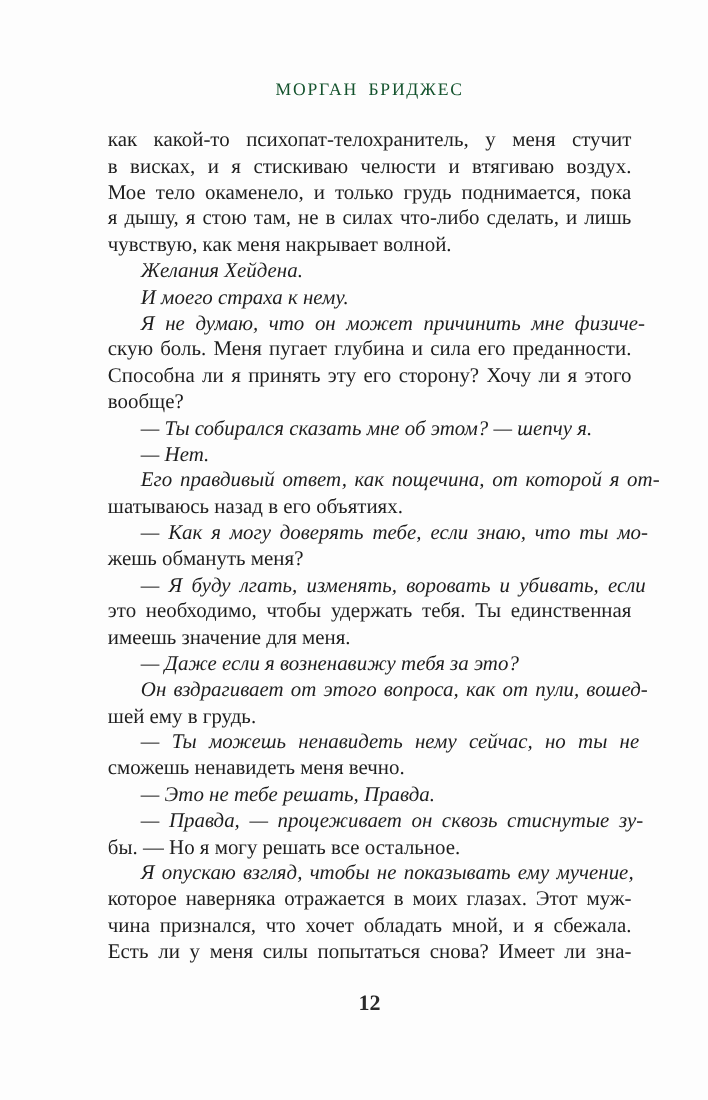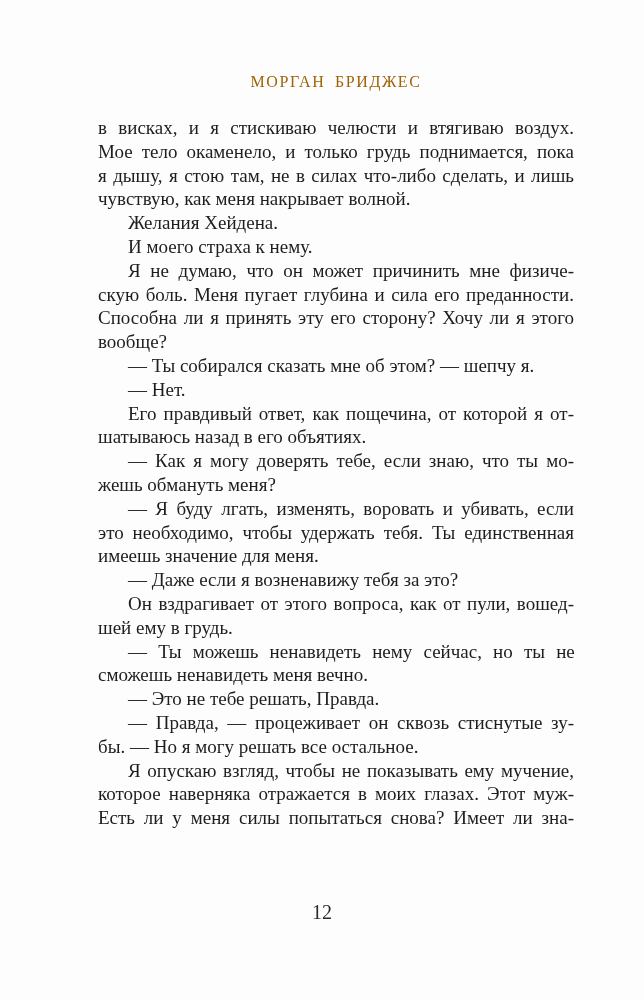--- a/index.html
+++ b/index.html
@@ -19,54 +19,56 @@
   .running-header {
     position: absolute;
     top: 73px;
     left: 98px;
     width: 476px;
     text-align: center;
     font-size: 16px;
     line-height: 18px;
     letter-spacing: 1.6px;
     word-spacing: 4px;
-    color: #a16207;
+    color: #14532d;
   }
   .text-block {
     position: absolute;
     top: 116px;
     left: 98px;
     width: 476px;
     font-size: 19px;
   }
   .line {
     height: 23.8px;
     line-height: 23.8px;
     white-space: nowrap;
     overflow: visible;
   }
-  .line.ind { padding-left: 30px; }
+  .line.ind { padding-left: 30px; font-style: italic; }
   .page-number {
     position: absolute;
     top: 901px;
-    left: 84px;
+    left: 98px;
     width: 476px;
     text-align: center;
     font-size: 20px;
     line-height: 22px;
     color: #2a2a2a;
+    font-weight: bold;
   }
 </style>
 </head>
 <body>
 
 <div class="book-page">
   <div class="running-header">МОРГАН БРИДЖЕС</div>
 
   <div class="text-block">
+      <div class="line"><span style="word-spacing: 10.2281px;">как какой-то психопат-телохранитель, у меня стучит</span></div>
       <div class="line"><span style="word-spacing: 6.57227px;">в висках, и я стискиваю челюсти и втягиваю воздух.</span></div>
       <div class="line"><span style="word-spacing: 4.33259px;">Мое тело окаменело, и только грудь поднимается, пока</span></div>
       <div class="line"><span style="word-spacing: 1.66335px; margin-top: 40px;">я дышу, я стою там, не в силах что-либо сделать, и лишь</span></div>
       <div class="line"><span>чувствую, как меня накрывает волной.</span></div>
       <div class="line ind"><span>Желания Хейдена.</span></div>
       <div class="line ind"><span>И моего страха к нему.</span></div>
       <div class="line ind"><span style="word-spacing: 4.89258px;">Я не думаю, что он может причинить мне физиче-</span></div>
       <div class="line"><span style="word-spacing: 1.82812px;">скую боль. Меня пугает глубина и сила его преданности.</span></div>
       <div class="line"><span style="word-spacing: 1.98281px;">Способна ли я принять эту его сторону? Хочу ли я этого</span></div>
       <div class="line"><span>вообще?</span></div>
@@ -82,17 +84,18 @@
       <div class="line ind"><span>— Даже если я возненавижу тебя за это?</span></div>
       <div class="line ind"><span style="word-spacing: 1.75781px;">Он вздрагивает от этого вопроса, как от пули, вошед-</span></div>
       <div class="line"><span>шей ему в грудь.</span></div>
       <div class="line ind"><span style="word-spacing: 6.41992px;">— Ты можешь ненавидеть нему сейчас, но ты не</span></div>
       <div class="line"><span>сможешь ненавидеть меня вечно.</span></div>
       <div class="line ind"><span>— Это не тебе решать, Правда.</span></div>
       <div class="line ind"><span style="word-spacing: 3.92857px; margin-top: 11px;">— Правда, — процеживает он сквозь стиснутые зу-</span></div>
       <div class="line"><span>бы. — Но я могу решать все остальное.</span></div>
       <div class="line ind"><span style="word-spacing: 1.83929px;">Я опускаю взгляд, чтобы не показывать ему мучение,</span></div>
       <div class="line"><span style="word-spacing: 3.27679px; margin-top: 41px;">которое наверняка отражается в моих глазах. Этот муж-</span></div>
+      <div class="line"><span style="word-spacing: 4.16992px;">чина признался, что хочет обладать мной, и я сбежала.</span></div>
       <div class="line"><span style="word-spacing: 4.10764px;">Есть ли у меня силы попытаться снова? Имеет ли зна-</span></div>
     </div>
 
   <div class="page-number">12</div>
 </div>
 
 </body></html>

